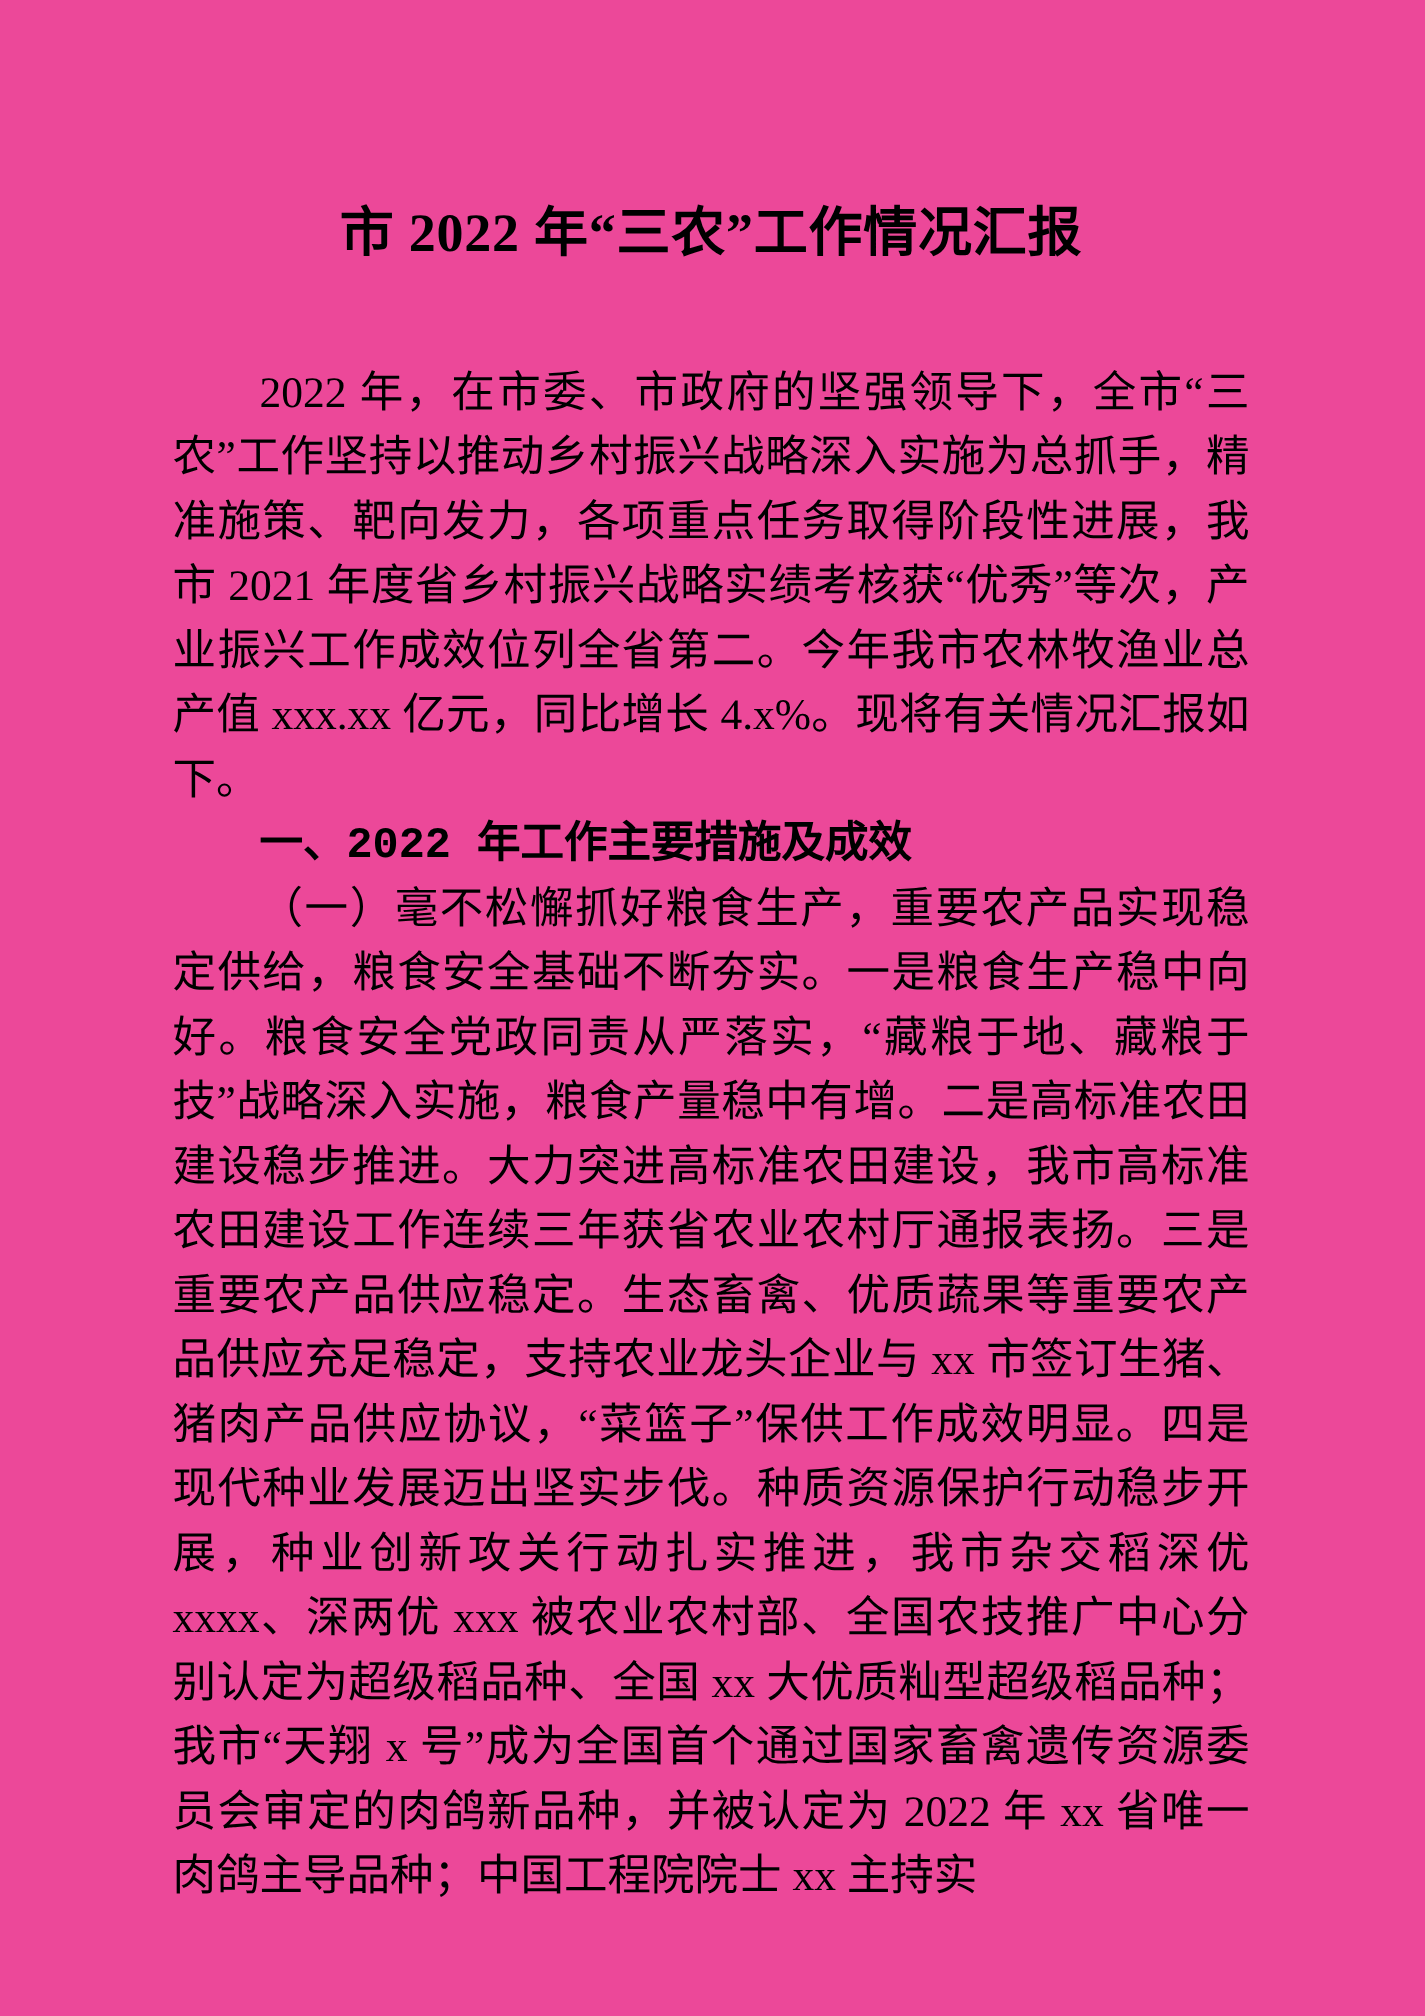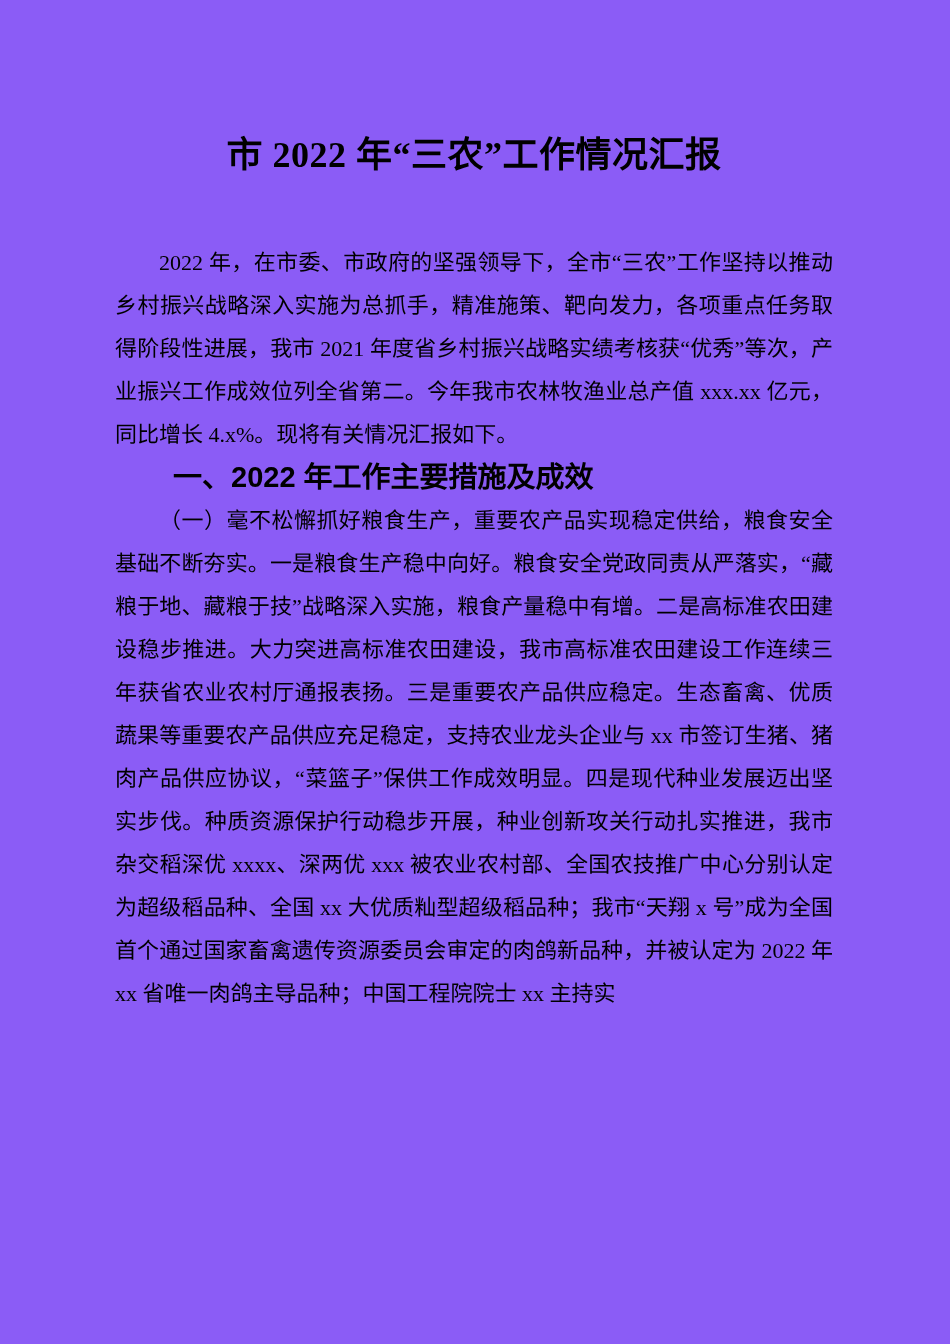--- a/index.html
+++ b/index.html
@@ -5,47 +5,47 @@
   html, body {
     margin: 0;
     padding: 0;
     background: #ffffff;
   }
   .page {
     position: relative;
     width: 950px;
     height: 1344px;
     margin: 0 auto;
-    background: #8b5cf6;
+    background: #ec4899;
     box-sizing: border-box;
     padding: 132px 117px 0 115px;
     color: #000000;
     overflow: hidden;
   }
   .doc-title {
     font-family: "Liberation Serif", "DejaVu Serif", serif;
     font-weight: bold;
     font-size: 36px;
     line-height: 46px;
     text-align: center;
     margin: 0 0 63px 0;
     letter-spacing: 0.5px;
     white-space: nowrap;
   }
   .para {
     font-family: "Liberation Serif", "DejaVu Serif", serif;
     font-weight: normal;
-    font-size: 22px;
+    font-size: 29px;
     line-height: 43px;
     text-align: justify;
     text-indent: 2em;
     margin: 0;
   }
   .section-heading {
-    font-family: Liberation Sans, sans-serif;
+    font-family: Liberation Mono, monospace;
     font-weight: bold;
     font-size: 29px;
     line-height: 43px;
     text-indent: 2em;
     margin: 0;
     text-align: left;
   }
   .lead-kaiti {
     
     font-family: Liberation Serif, serif;

